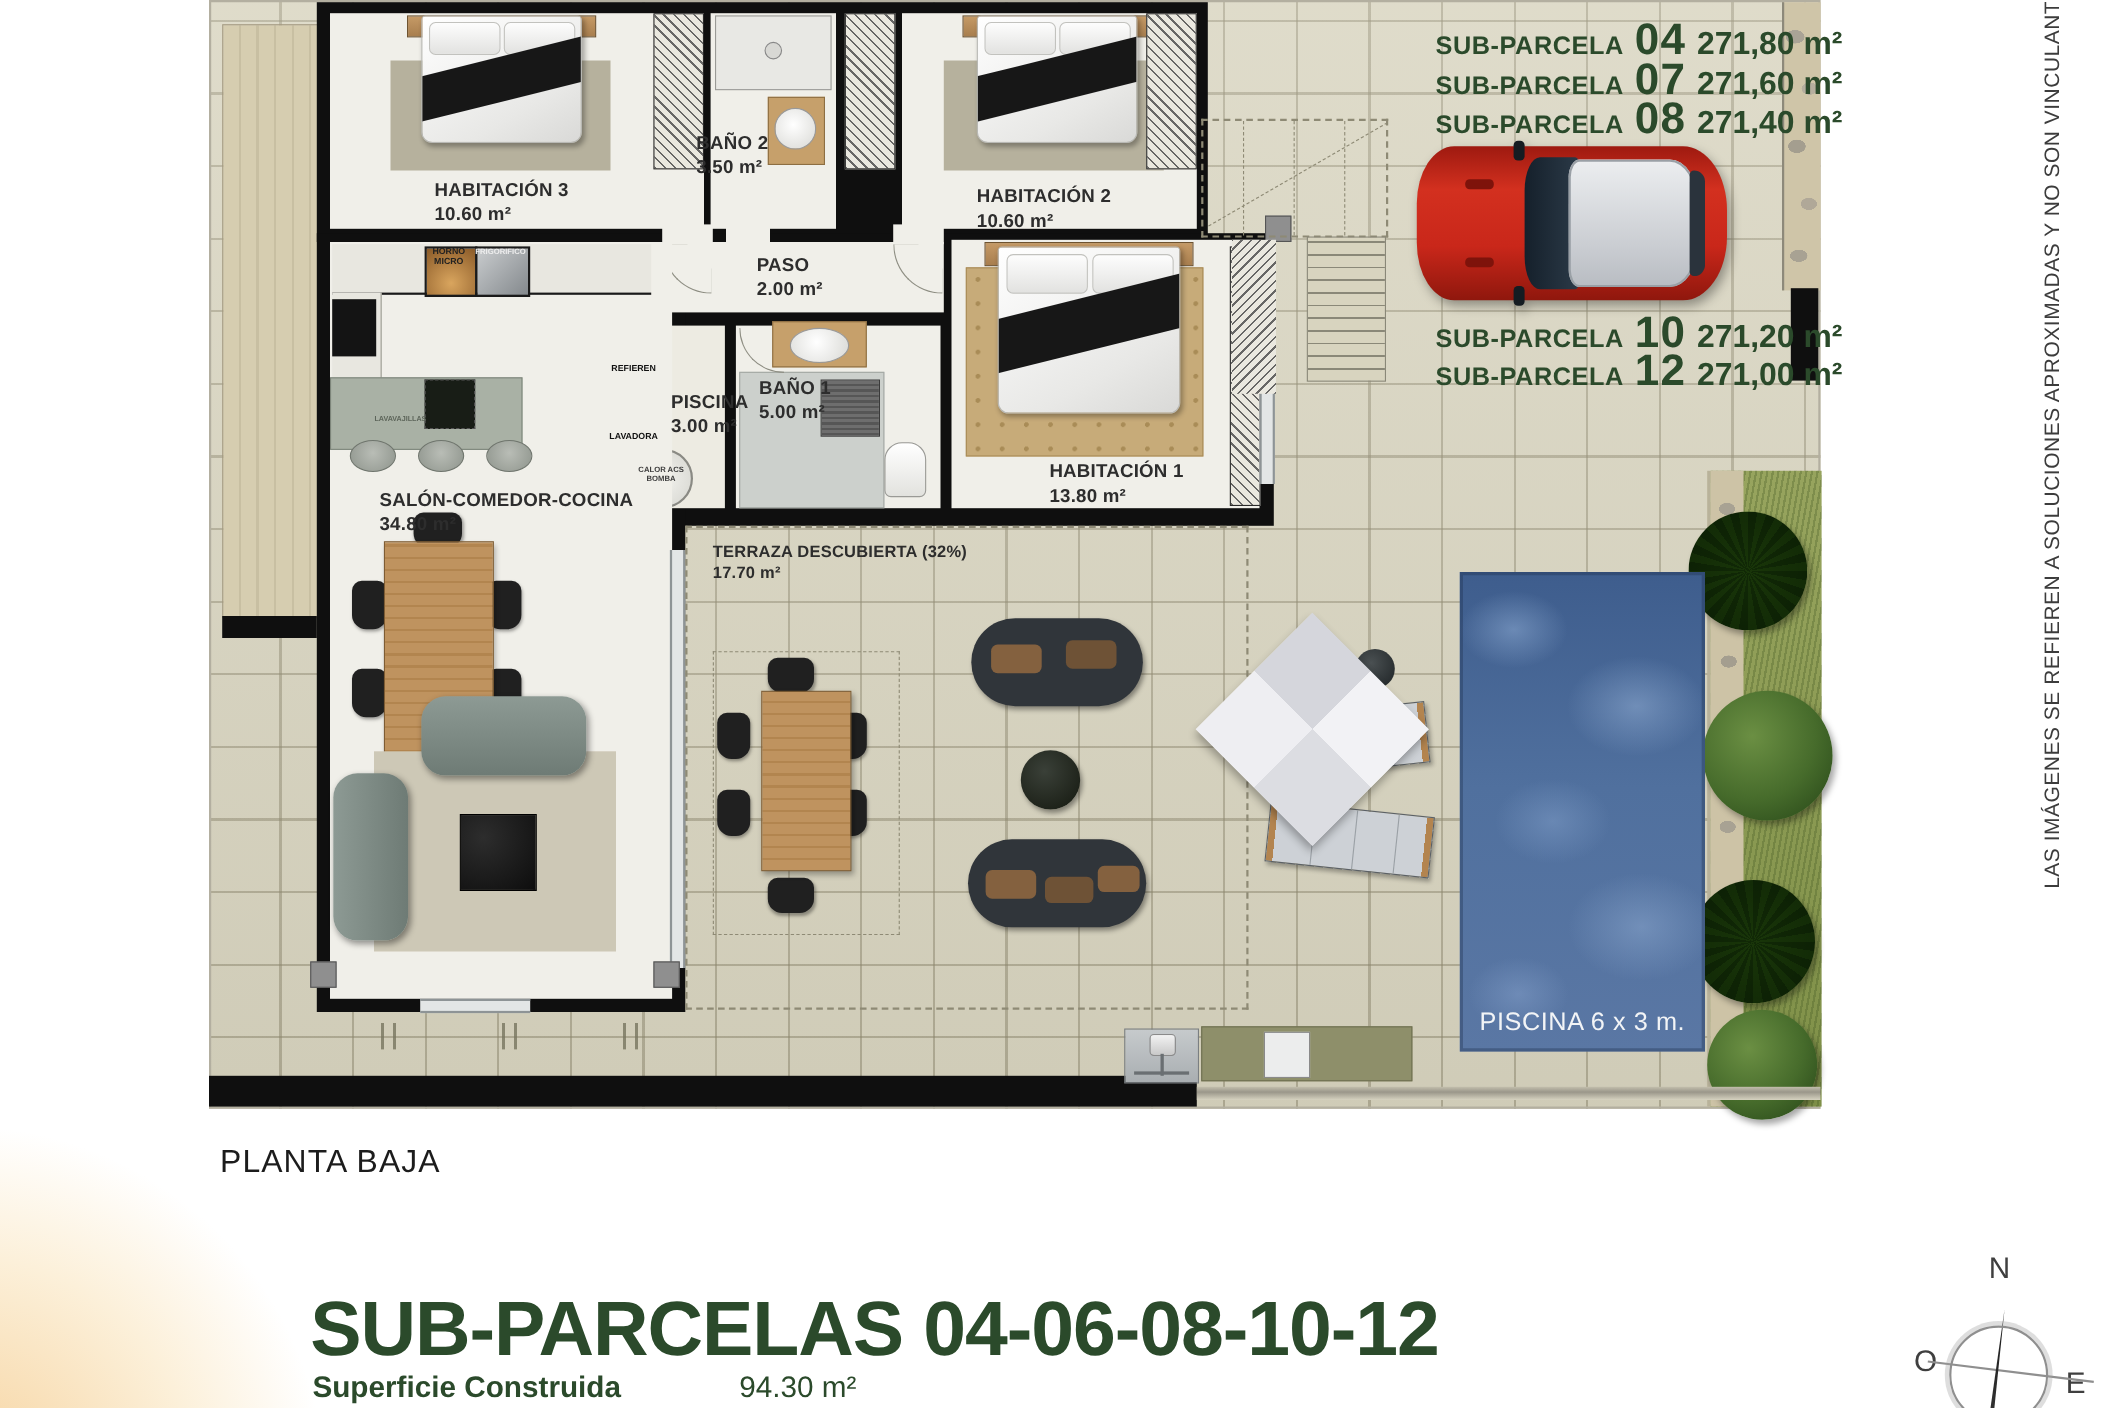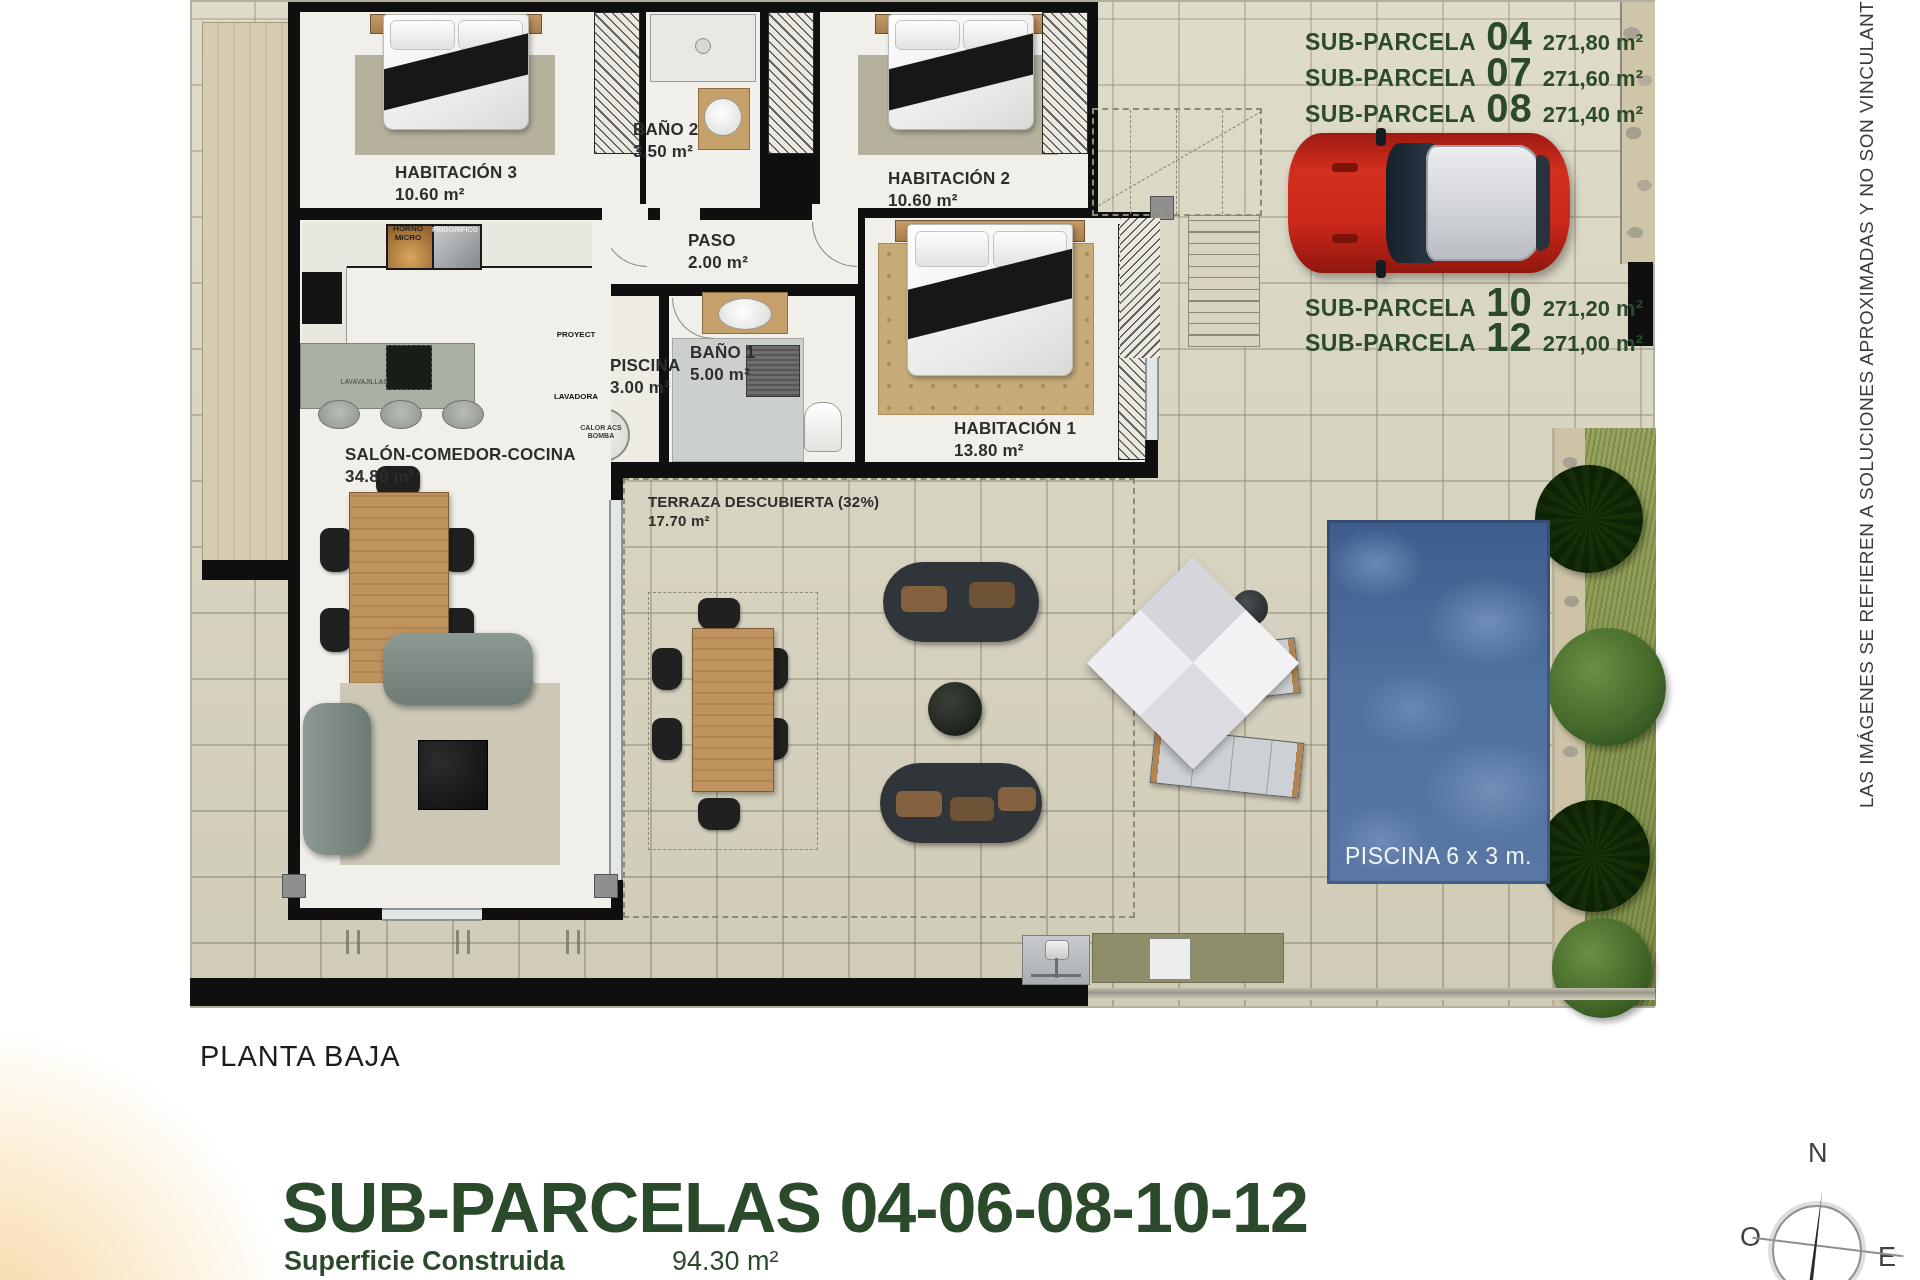--- a/index.html
+++ b/index.html
@@ -32,38 +32,38 @@
       repeating-conic-gradient(from 0deg,#3c6024 0 9deg,#577d33 9deg 18deg),
       radial-gradient(circle,#496e2d,#2f4f1c);
     background-blend-mode:multiply;box-shadow:3px 4px 6px rgba(0,0,0,.35);}
   .dash{position:absolute;border:2px dashed #8e8a75;}
   .window-v{position:absolute;background:#e3e6e6;border-left:2px solid #8e9496;border-right:2px solid #8e9496;}
   .window-h{position:absolute;background:#e3e6e6;border-top:2px solid #8e9496;border-bottom:2px solid #8e9496;}
   
   .sp-row{position:absolute;display:flex;align-items:baseline;gap:10px;color:#2b4a2b;white-space:nowrap;z-index:50;}
   .sp-label{font-weight:bold;font-size:23px;letter-spacing:.5px;}
   .sp-num{font-weight:bold;font-size:40px;letter-spacing:1px;}
-  .sp-area{font-weight:bold;font-size:22px;}
+  .sp-area{font-weight:bold;font-size:29px;}
   
   .footer-plan{left:200px;top:1040px;font-size:29px;color:#1c1c1c;letter-spacing:1px;}
   .footer-title{left:282px;top:1168px;font-size:70px;font-weight:bold;color:#2b4a2b;letter-spacing:-1px;}
   .footer-sup{left:284px;top:1246px;font-size:27px;font-weight:bold;color:#2b4a2b;}
   .footer-supval{left:672px;top:1246px;font-size:27px;color:#2b4a2b;}
   .disclaimer{left:1856px;top:8px;height:800px;width:32px;font-size:19px;color:#3c3c3c;
     writing-mode:vertical-rl;transform:rotate(180deg);letter-spacing:.5px;white-space:nowrap;}
   
   .car{left:1288px;top:133px;width:282px;height:140px;position:absolute;z-index:30;filter:drop-shadow(3px 5px 5px rgba(0,0,0,.35));}
   .car-body{position:absolute;inset:0;background:linear-gradient(180deg,#9e1a10,#d3301f 28%,#c9271a 65%,#8f170d);border-radius:34px 40px 40px 34px / 52px 58px 58px 52px;}
   .car-wind{position:absolute;left:98px;top:10px;width:52px;height:120px;background:linear-gradient(90deg,#15202b,#2c3b49);border-radius:14px 6px 6px 14px/30px 20px 20px 30px;}
   .car-roof{position:absolute;left:138px;top:12px;width:118px;height:116px;background:linear-gradient(180deg,#eceef0,#c9ccd1 70%,#b8bcc2);border-radius:10px 26px 26px 10px/16px 40px 40px 16px;box-shadow:inset 0 0 0 2px #9aa0a6;}
   .car-rear{position:absolute;left:248px;top:22px;width:14px;height:96px;background:#2a333c;border-radius:4px 10px 10px 4px;}
   .car-mirror{position:absolute;width:10px;height:18px;background:#151c22;border-radius:4px;}
   .car-vent{position:absolute;width:26px;height:9px;background:#7e130b;border-radius:4px;}
   
-  .pool{left:1327px;top:520px;width:223px;height:364px;position:absolute;z-index:12;
+  .pool{left:1327px;top:520px;width:223px;height:436px;position:absolute;z-index:12;
     background:
       radial-gradient(70px 50px at 22% 12%,rgba(140,170,210,.55),transparent 70%),
       radial-gradient(90px 65px at 72% 28%,rgba(150,178,215,.5),transparent 70%),
       radial-gradient(75px 55px at 38% 52%,rgba(128,158,200,.5),transparent 70%),
       radial-gradient(95px 70px at 74% 74%,rgba(142,170,208,.5),transparent 70%),
       radial-gradient(65px 48px at 24% 88%,rgba(132,160,202,.5),transparent 70%),
       linear-gradient(180deg,#3e5d8d,#50709e 45%,#5a77a4);
     box-shadow:inset 0 0 0 3px rgba(30,45,75,.35);}
   .pool-lbl{position:absolute;left:18px;bottom:14px;color:#f2f4f6;font-size:23px;letter-spacing:.5px;}
   .lounger{position:absolute;width:148px;height:54px;background:linear-gradient(90deg,#b3844f 0 6px,#cdd1d6 6px 142px,#b3844f 142px);border:1px solid #5c6166;
@@ -147,21 +147,21 @@
   <div class="arc" style="left:622px;top:222px;width:44px;height:44px;"></div>
   <div class="room" style="left:470px;top:204px;width:40px;height:18px;"></div>
 
   <div class="room" style="left:353px;top:296px;width:116px;height:166px;background:#edebe2;"></div>
   <div class="abs" style="left:357px;top:288px;width:58px;height:56px;background:linear-gradient(#cdd0d2,#9aa0a4);border:2px solid #1c1c1c;">
     <div style="position:absolute;left:11px;top:8px;width:34px;height:34px;border-radius:50%;background:radial-gradient(circle at 45% 40%,#777,#222);border:2px solid #ddd;"></div>
   </div>
   <div class="abs" style="left:357px;top:350px;width:58px;height:56px;background:linear-gradient(#cdd0d2,#9aa0a4);border:2px solid #1c1c1c;">
     <div style="position:absolute;left:11px;top:8px;width:34px;height:34px;border-radius:50%;background:radial-gradient(circle at 45% 40%,#777,#222);border:2px solid #ddd;"></div>
   </div>
-  <div class="tiny" style="left:357px;top:330px;width:58px;color:#111;">PROYECT</div>
+  <div class="tiny" style="left:357px;top:330px;width:58px;color:#111;">REFIEREN</div>
   <div class="tiny" style="left:357px;top:392px;width:58px;color:#111;">LAVADORA</div>
   <div class="abs" style="left:386px;top:408px;width:50px;height:50px;border-radius:50%;background:radial-gradient(circle,#f2f2ee,#d5d5cf);border:2px solid #8a8a84;"></div>
   <div class="tiny" style="left:384px;top:424px;width:54px;font-size:7px;">CALOR ACS
 BOMBA</div>
 
   <div class="room" style="left:479px;top:296px;width:186px;height:166px;"></div>
   <div class="abs" style="left:482px;top:338px;width:130px;height:122px;background:#ccd0cc;border:1px solid #a4a8a4;"></div>
   <div class="abs" style="left:512px;top:292px;width:84px;height:40px;background:#c6a06b;border:1px solid #8d6e42;"></div>
   <div class="abs" style="left:528px;top:298px;width:52px;height:30px;background:radial-gradient(circle at 45% 40%,#fff,#d8d8d4);border:1px solid #999;border-radius:50%;"></div>
   <div class="abs" style="left:556px;top:345px;width:52px;height:50px;background:repeating-linear-gradient(0deg,#565656 0 2px,#6e6e6e 2px 5px);border:1px solid #3a3a3a;"></div>

